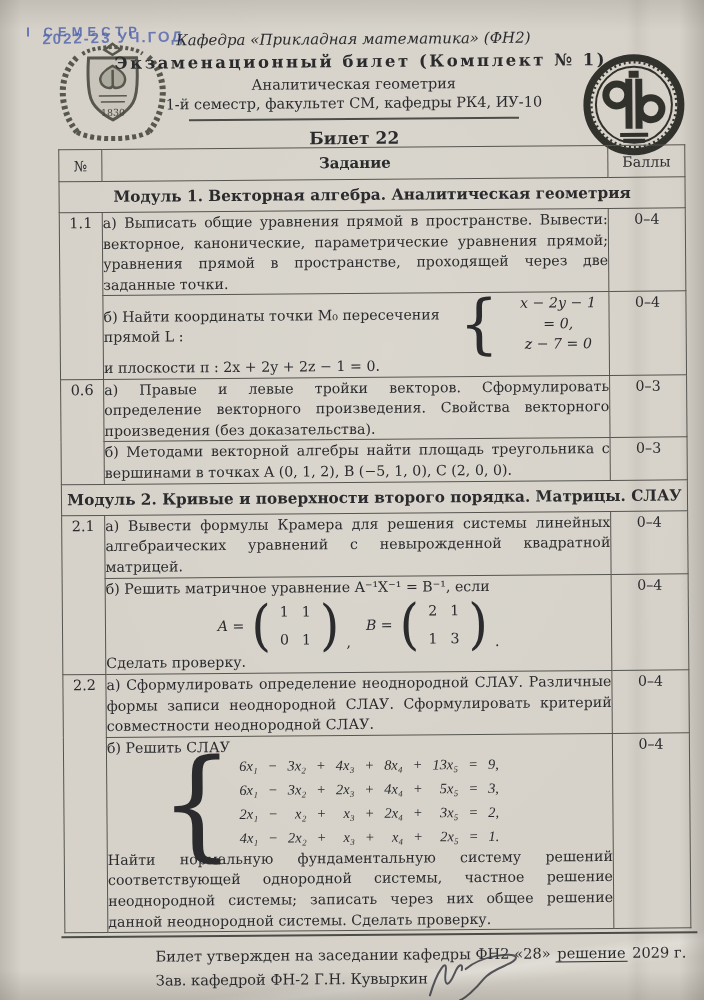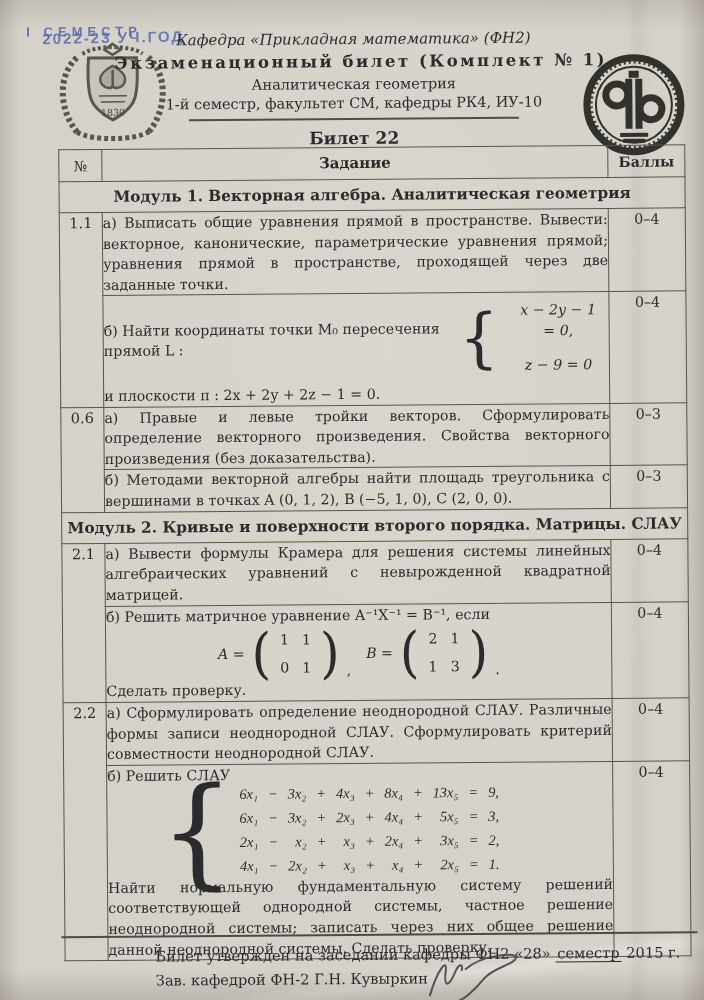--- a/index.html
+++ b/index.html
@@ -45,36 +45,36 @@
   .hdr-ticket{font-weight:bold;font-size:17px;}
 
   
   table.exam{
     position:absolute;left:61px;top:147px;width:627px;
     border-collapse:collapse;table-layout:fixed;
     font-size:14.2px;line-height:1.45;
   }
   table.exam td{border:1.4px solid #55544e;padding:0;vertical-align:top;}
   td.c-num{width:38px;}
-  td.c-pts{width:72px;font-weight:bold;}
+  td.c-pts{width:72px;}
   tr.head td{text-align:center;padding:5px 2px 4px;vertical-align:middle;}
   tr.head .h-task{font-weight:bold;font-size:15px;}
   tr.module td{font-weight:bold;text-align:center;font-size:15.3px;padding:4px 2px;vertical-align:middle;}
   td.num{text-align:center;padding-top:8px;font-size:14.5px;}
   td.pts{text-align:center;padding-top:9px;font-size:14.2px;}
   td.task{padding:5px 9px 7px 9px;}
   .just{text-align:justify;}
 
   .l-row{display:flex;align-items:center;gap:9px;}
   .math{font-style:italic;}
   .brace{font-weight:400;line-height:0;display:inline-block;color:#2b2b2e;}
   .b2{font-size:62px;transform:scaleY(1.05);}
   .b4{font-size:118px;transform:scaleY(1.02);}
   .sys2{text-align:center;}
-  .sys2 div{padding:7px 6px;}
+  .sys2 div{padding:0 6px;}
 
   .matrix-line{display:flex;align-items:center;justify-content:center;gap:7px;margin:4px 0 2px 0;}
   .mlabel{font-style:italic;}
   .paren{font-size:50px;font-weight:400;line-height:0;display:inline-block;transform:scaleY(1.1);}
   .m22{display:grid;grid-template-columns:auto auto;column-gap:13px;row-gap:7px;text-align:center;padding:0 2px;}
   .msep{align-self:flex-end;line-height:1;}
 
   .slau-wrap{display:flex;align-items:center;gap:5px;margin:2px 0 2px 52px;}
   .slau-grid{
     display:grid;grid-template-columns:repeat(11,auto);
@@ -157,21 +157,21 @@
       <td class="task just">а) Выписать общие уравнения прямой в пространстве. Вывести: векторное, канонические, параметрические уравнения прямой; уравнения прямой в пространстве, проходящей через две заданные точки.</td>
       <td class="pts">0–4</td>
     </tr>
     <tr>
       <td class="task">
         <div class="l-row">
           <span>б) Найти координаты точки M₀ пересечения прямой L :</span>
           <span class="brace b2">{</span>
           <div class="sys2 math">
             <div>x − 2y − 1 = 0,</div>
-            <div>z − 9 = 0</div>
+            <div>z − 7 = 0</div>
           </div>
         </div>
         <div>и плоскости π : 2x + 2y + 2z − 1 = 0.</div>
       </td>
       <td class="pts">0–4</td>
     </tr>
 
     <tr>
       <td class="num" rowspan="2">0.6</td>
       <td class="task just">а) Правые и левые тройки векторов. Сформулировать определение векторного произведения. Свойства векторного произведения (без доказательства).</td>
@@ -282,22 +282,22 @@
       </td>
       <td class="pts">0–4</td>
     </tr>
   </tbody>
       </table>
 
   <div class="f-rule"></div>
 
   <div class="approved">
     <span>Билет утвержден на заседании кафедры ФН2 «28»</span>
-    <span class="month">семестр</span>
-    <span>2015 г.</span>
+    <span class="month">решение</span>
+    <span>2029 г.</span>
   </div>
 
   <div class="signed">Зав. кафедрой ФН-2 Г.Н. Кувыркин</div>
 
   <svg class="signature" width="130" height="50" viewBox="0 0 130 50">
     <g stroke="#3c3c44" stroke-width="2" fill="none" stroke-linecap="round" opacity="0.85">
       <path d="M6,44 C14,18 24,6 22,20 C20,34 24,38 31,22 C35,12 40,12 38,19"></path>
       <path d="M42,18 C58,4 96,0 92,8 C88,15 70,16 60,28 C52,38 40,48 36,49"></path>
     </g>
   </svg>

